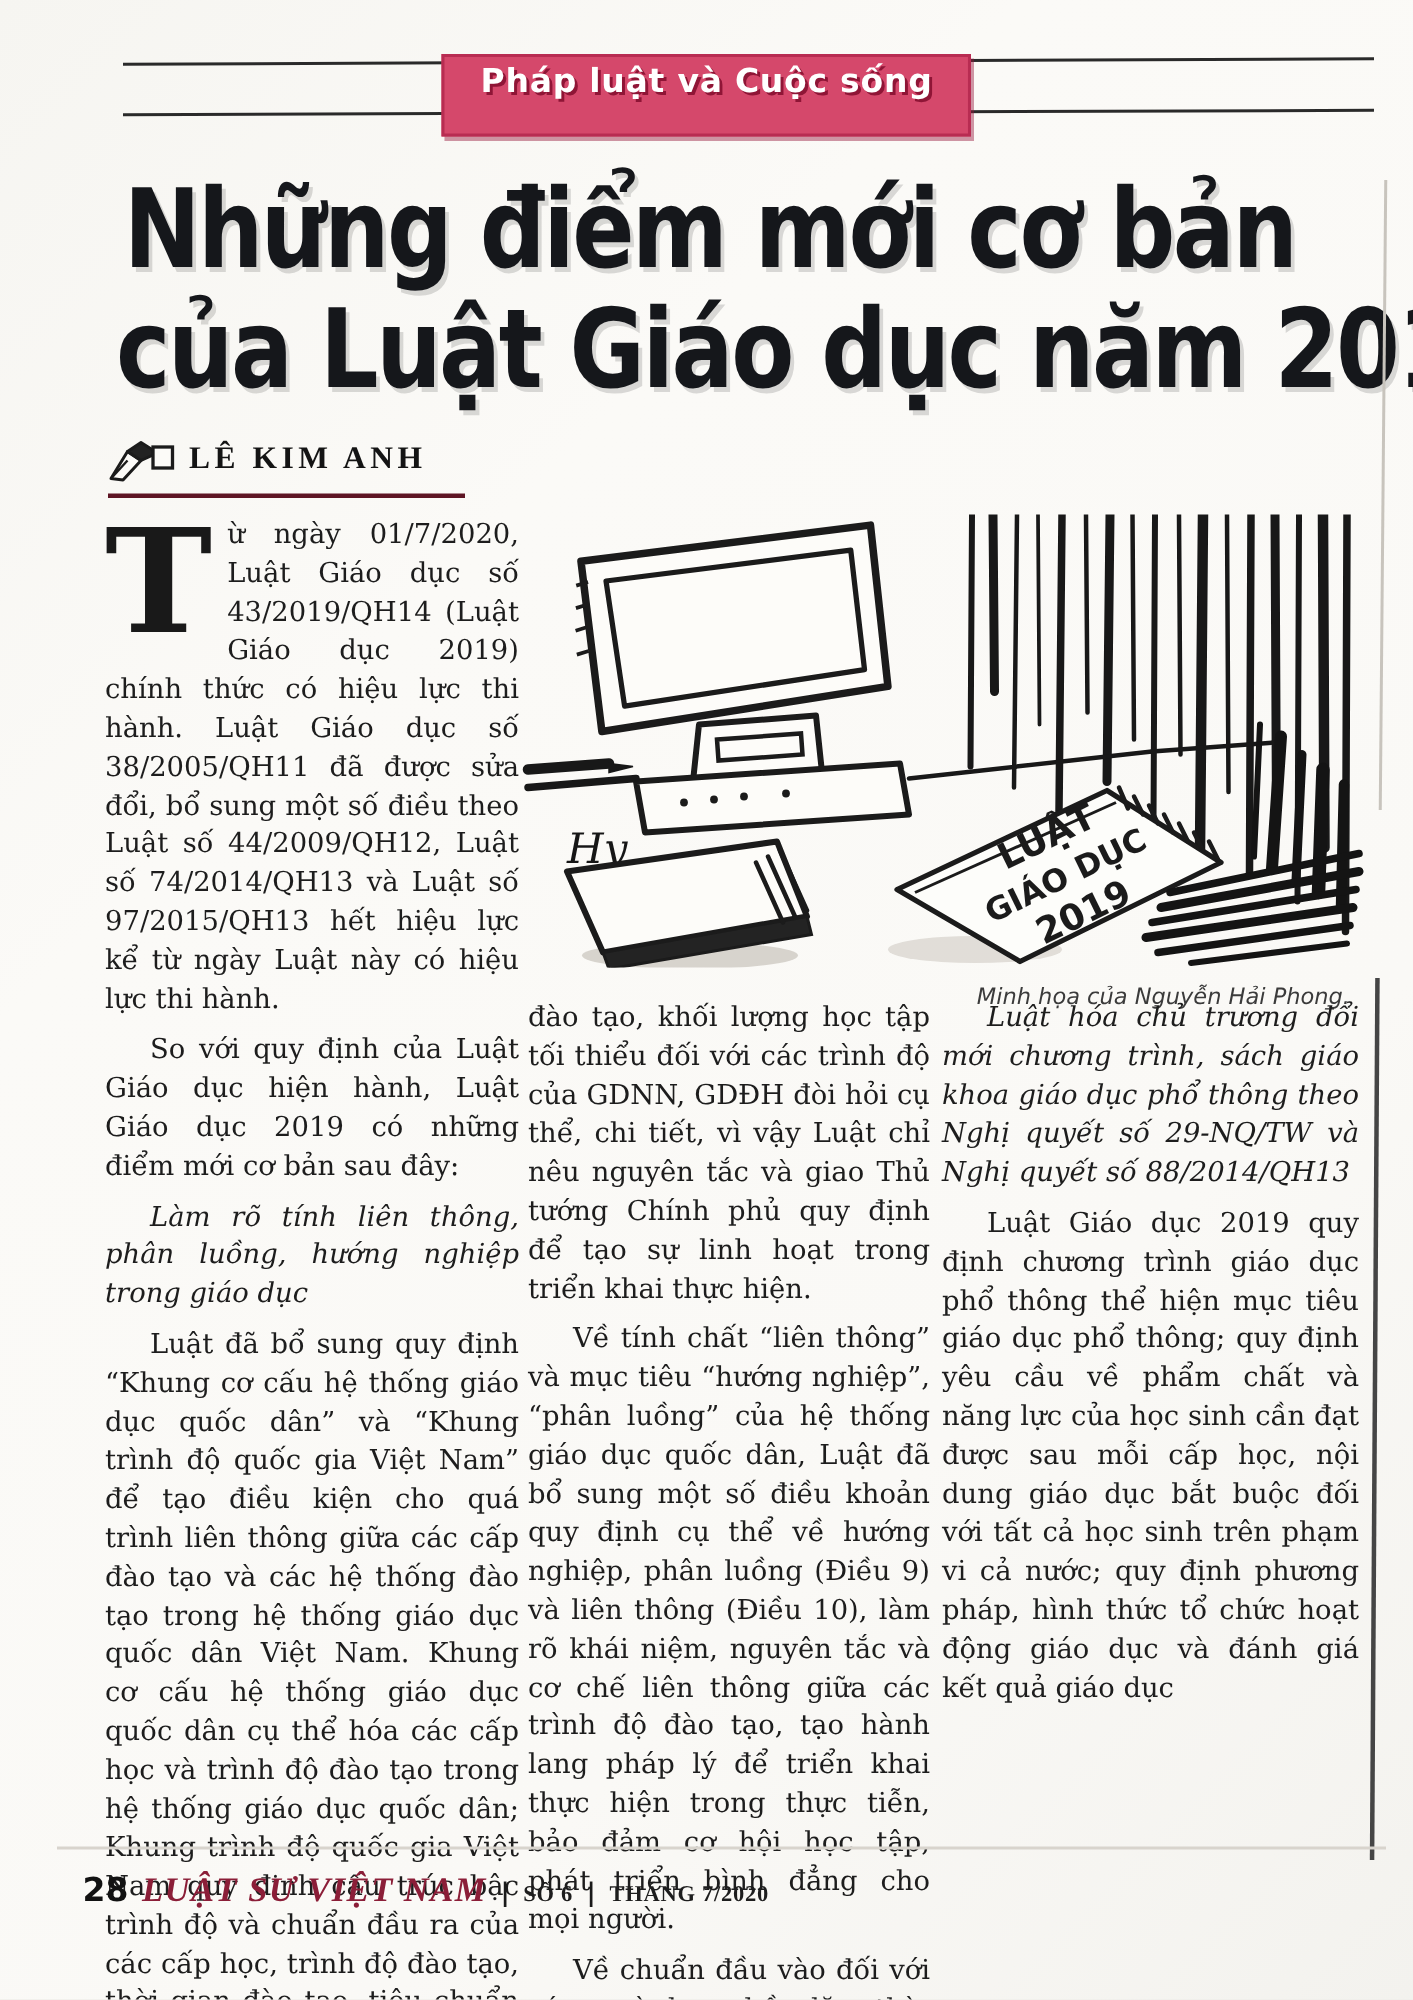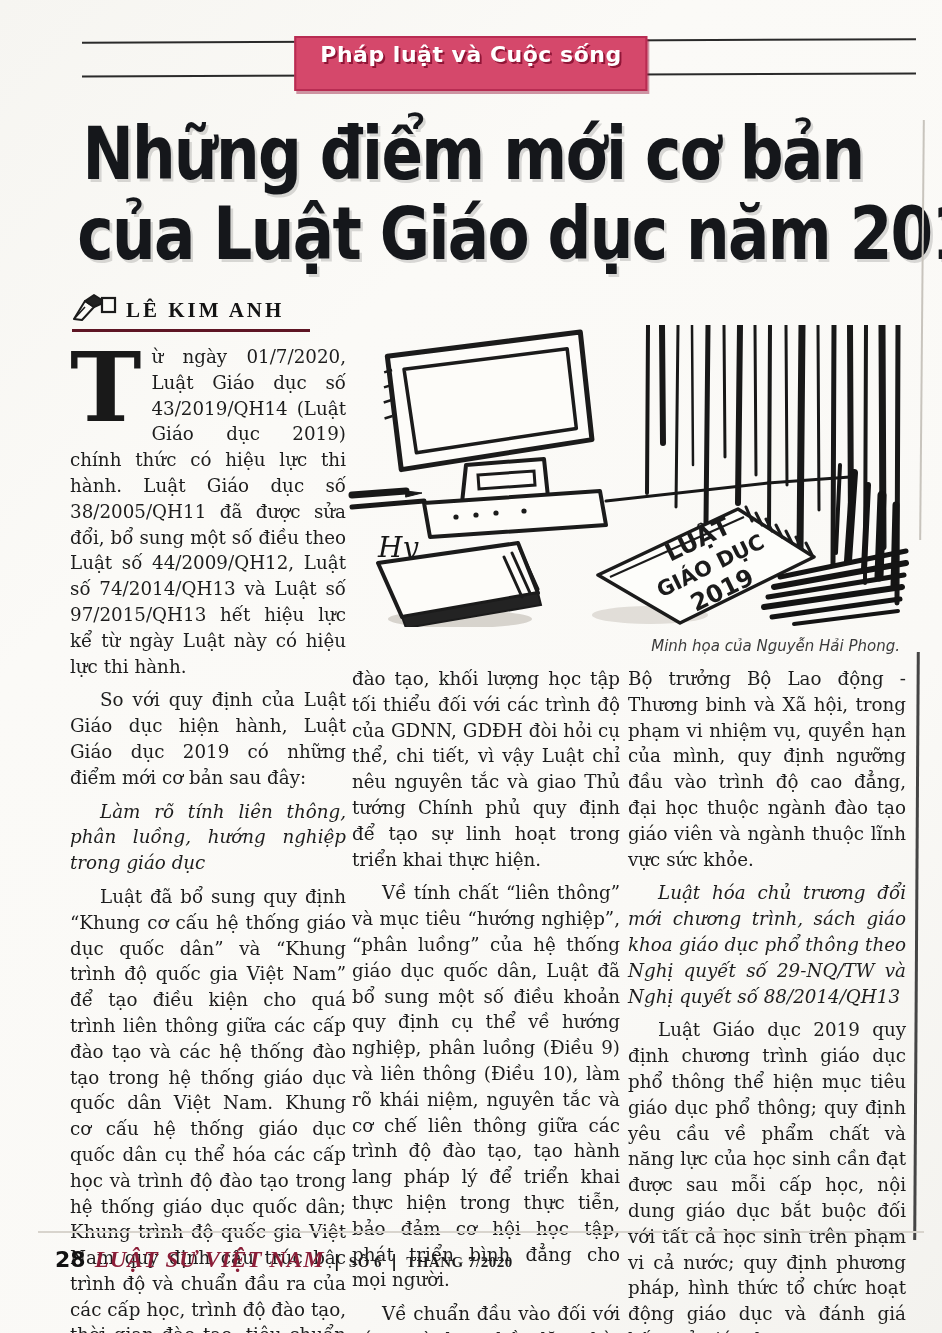--- a/index.html
+++ b/index.html
@@ -37,21 +37,21 @@
     text-align:center;color:#15171b;
     font-family:"DejaVu Sans","Liberation Sans",sans-serif;
     font-weight:bold;font-size:73px;line-height:80px;
     letter-spacing:-2px;
     text-shadow:3px 3px 0 rgba(40,40,40,.16);
   }
   .title-line{display:block;transform:scaleX(.84);transform-origin:50% 50%;white-space:nowrap;}
   
   .author{
     position:absolute;top:293px;left:72px;
-    display:flex;align-items:flex-end;gap:8px;
+    display:flex;align-items:flex-start;gap:8px;
     border-bottom:3px solid #5e1524;padding:0 26px 6px 0;
   }
   .author-name{
     font-family:"Liberation Serif","DejaVu Serif",serif;
     font-weight:bold;font-size:21px;color:#141414;letter-spacing:3px;white-space:nowrap;
   }
   .pen svg{display:block;}
   
   .col{
     position:absolute;
@@ -63,21 +63,21 @@
   .col3{left:628px;top:666px;width:278px;}
   .para{margin:0 0 8px;text-indent:30px;}
   .para.noindent{text-indent:0;}
   .para.ital{font-style:italic;}
   .dropcap{
     float:left;font-family:"DejaVu Serif",serif;font-weight:bold;
     font-size:96px;line-height:76px;padding:6px 10px 0 0;color:#191919;
   }
   
   .illo{
-    position:absolute;left:348px;top:325px;width:562px;height:330px;margin:0;
+    position:absolute;left:348px;top:343px;width:562px;height:330px;margin:0;
   }
   .illo svg{position:absolute;left:0;top:0;}
   .caption{
     position:absolute;right:10px;bottom:0;
     font-family:"DejaVu Sans","Liberation Sans",sans-serif;
     font-style:italic;font-size:15px;color:#3b3b3b;
   }
   
   .edge-line{position:absolute;left:915px;top:652px;width:2.5px;height:588px;background:#454545;transform:rotate(.35deg);}
   .edge-line-faint{position:absolute;left:921px;top:120px;width:1.5px;height:420px;background:#c8c4bd;transform:rotate(.5deg);}
@@ -211,21 +211,20 @@
       </svg>
       <figcaption class="caption">Minh họa của Nguyễn Hải Phong.</figcaption>
     </figure>
 
     <section class="col col2">
         <p class="para noindent">đào tạo, khối lượng học tập tối thiểu đối với các trình độ của GDNN, GDĐH đòi hỏi cụ thể, chi tiết, vì vậy Luật chỉ nêu nguyên tắc và giao Thủ tướng Chính phủ quy định để tạo sự linh hoạt trong triển khai thực hiện.</p>
         <p class="para">Về tính chất “liên thông” và mục tiêu “hướng nghiệp”, “phân luồng” của hệ thống giáo dục quốc dân, Luật đã bổ sung một số điều khoản quy định cụ thể về hướng nghiệp, phân luồng (Điều 9) và liên thông (Điều 10), làm rõ khái niệm, nguyên tắc và cơ chế liên thông giữa các trình độ đào tạo, tạo hành lang pháp lý để triển khai thực hiện trong thực tiễn, bảo đảm cơ hội học tập, phát triển bình đẳng cho mọi người.</p>
         <p class="para">Về chuẩn đầu vào đối với các ngành nghề đặc thù, Luật quy định Bộ trưởng Bộ Giáo dục và Đào tạo,</p>
       </section>
     <section class="col col3">
-        <p class="para noindent">Bộ trưởng Bộ Lao động - Thương binh và Xã hội, trong phạm vi nhiệm vụ, quyền hạn của mình, quy định ngưỡng đầu vào trình độ cao đẳng, đại học thuộc ngành đào tạo giáo viên và ngành thuộc lĩnh vực sức khỏe.</p>
         <p class="para ital">Luật hóa chủ trương đổi mới chương trình, sách giáo khoa giáo dục phổ thông theo Nghị quyết số 29-NQ/TW và Nghị quyết số 88/2014/QH13</p>
         <p class="para">Luật Giáo dục 2019 quy định chương trình giáo dục phổ thông thể hiện mục tiêu giáo dục phổ thông; quy định yêu cầu về phẩm chất và năng lực của học sinh cần đạt được sau mỗi cấp học, nội dung giáo dục bắt buộc đối với tất cả học sinh trên phạm vi cả nước; quy định phương pháp, hình thức tổ chức hoạt động giáo dục và đánh giá kết quả giáo dục</p>
       </section>
   </main>
 
   <div class="edge-line"></div>
   <div class="edge-line-faint"></div>
   <div class="footer-rule"></div>
 
   <footer class="footer">

